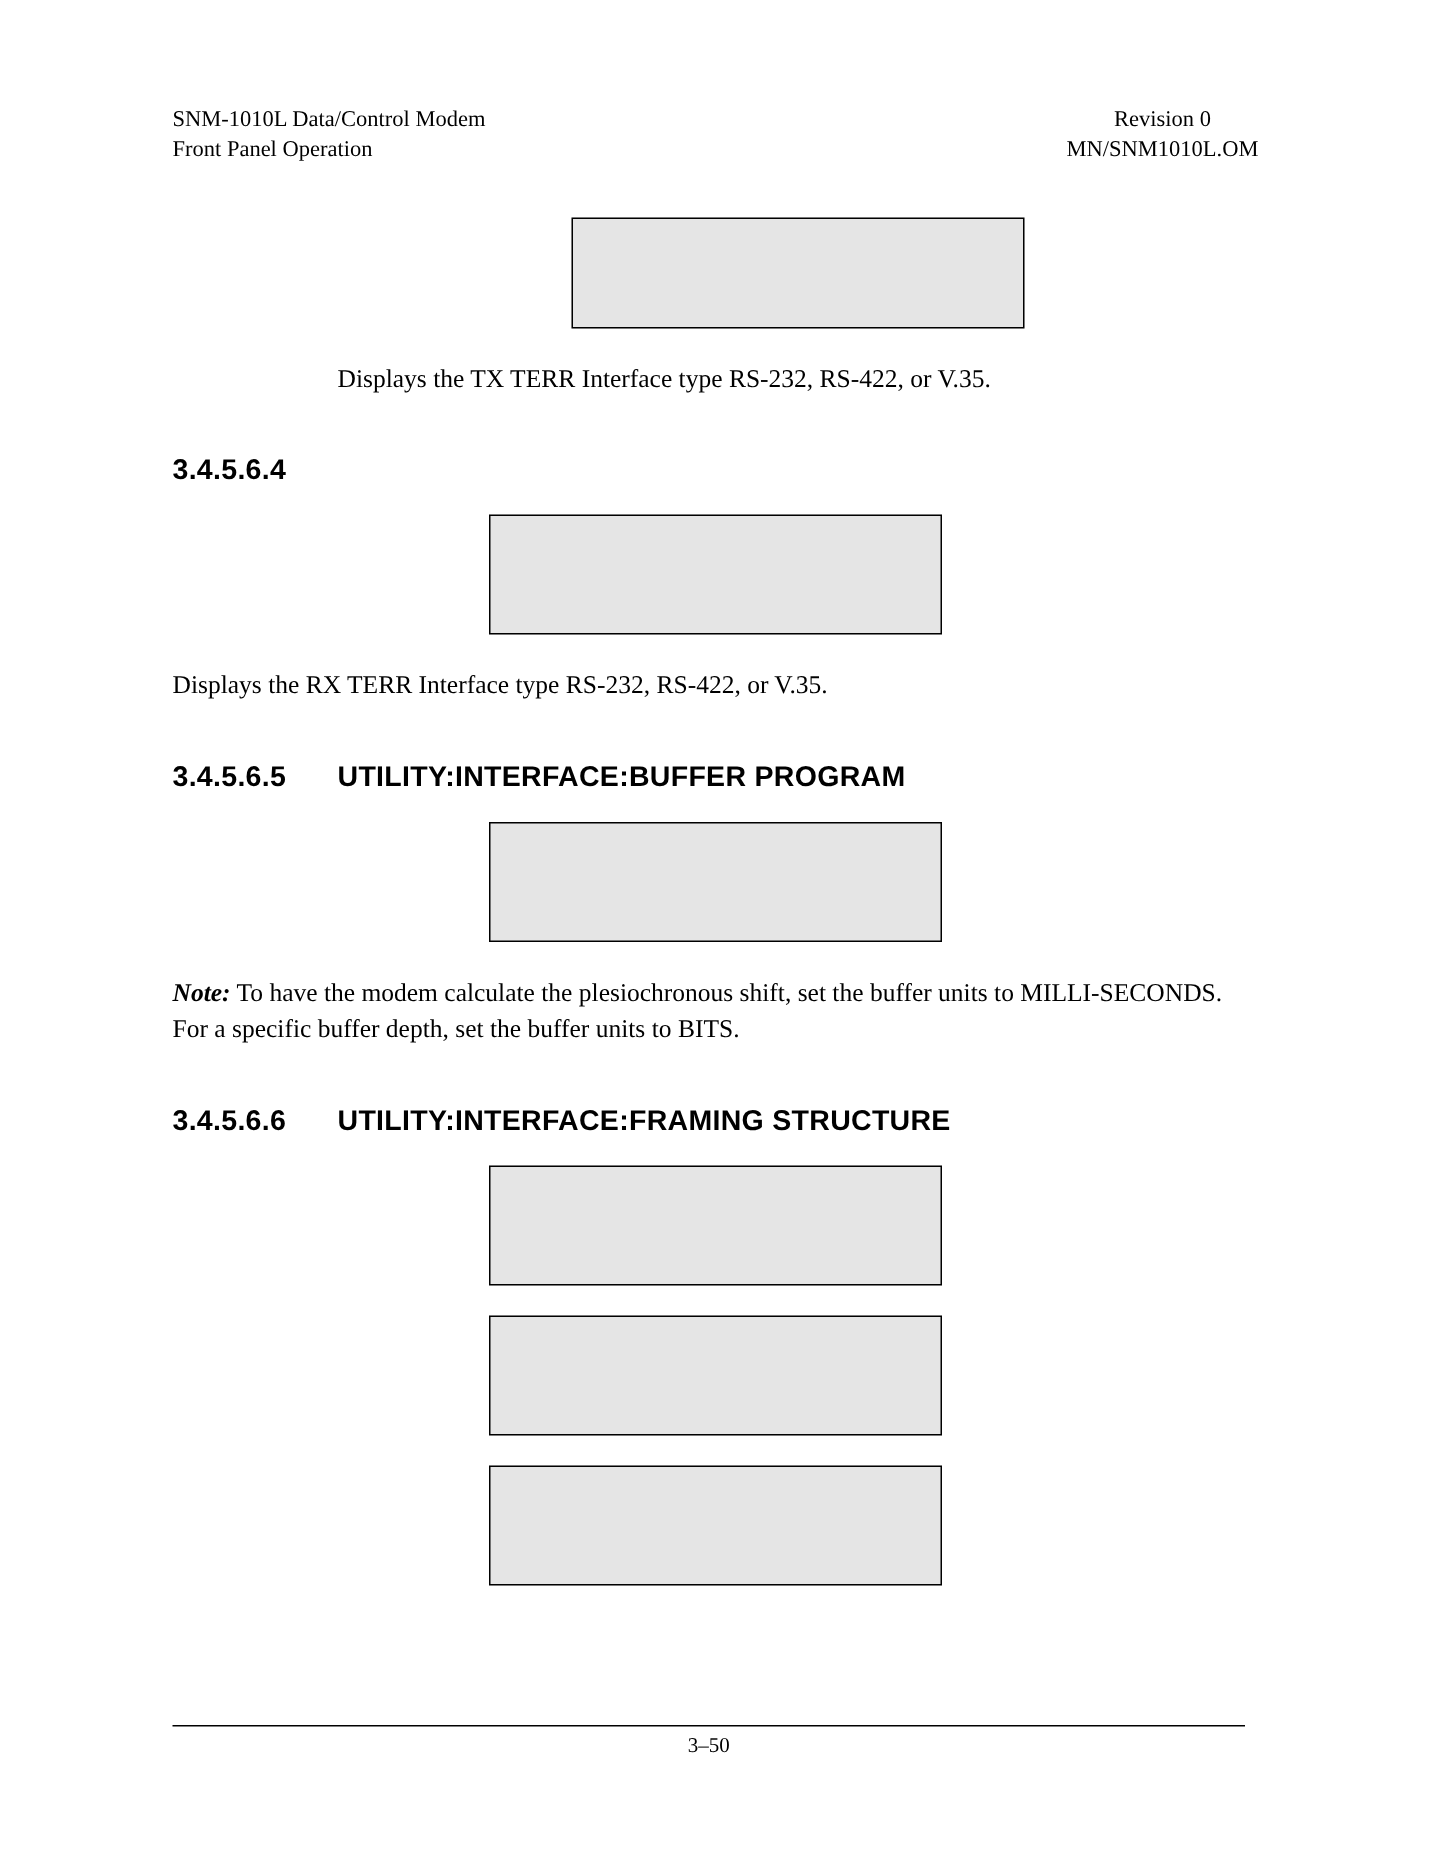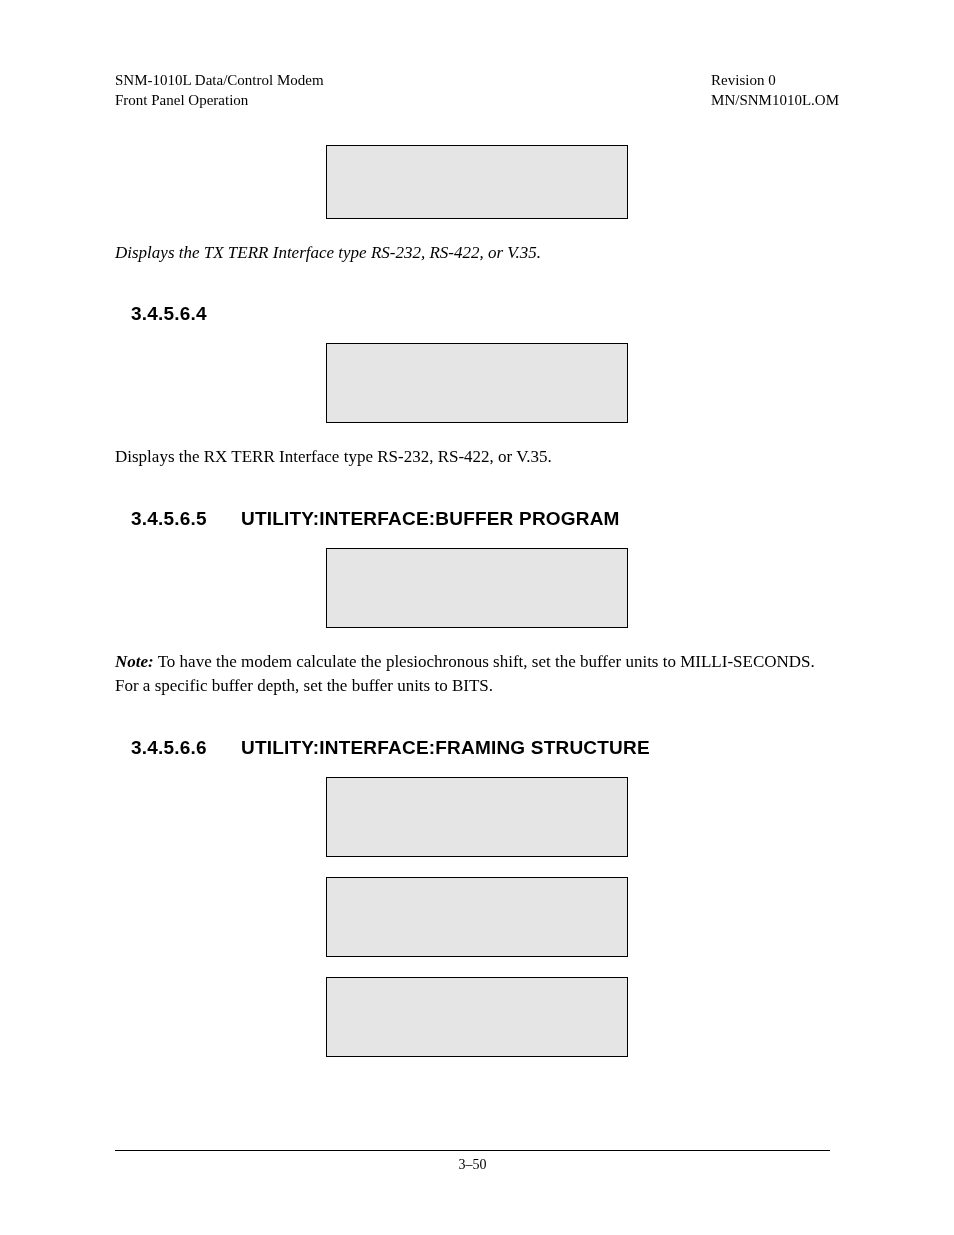--- a/index.html
+++ b/index.html
@@ -17,24 +17,24 @@
     padding: 70px 115px 10px 115px;
   }
   .header {
     display: flex;
     justify-content: space-between;
     font-size: 15px;
     line-height: 1.35;
     margin-bottom: 34px;
   }
   .header .left, .header .right { white-space: pre; }
-  .header .right { text-align: left; }
+  .header .right { text-align: center; }
 
   .content-col {
-    font-style: italic;
+    margin-left: 110px; 
   }
 
   .display-box {
     width: 300px;
     height: 72px;
     background: #e5e5e5;
     border: 1px solid #000;
     margin: 0 auto 22px auto;
   }
   .display-box.tall { height: 78px; }
@@ -47,21 +47,21 @@
   }
   .body-text .underline { text-decoration: underline; }
   .body-text .bold { font-weight: bold; font-style: italic; }
 
   .section-heading {
     display: flex;
     font-family: Arial, Helvetica, sans-serif;
     font-weight: bold;
     font-size: 19px;
     letter-spacing: 0.2px;
-    margin: 38px 0 18px 16px;
+    margin: 38px 0 18px 0;
     align-items: flex-end;
   }
   .section-heading .num { width: 110px; flex-shrink: 0; }
   .section-heading .title { flex: 1; }
 
   .section-body { }
 
   .footer {
     position: absolute;
     left: 115px;

